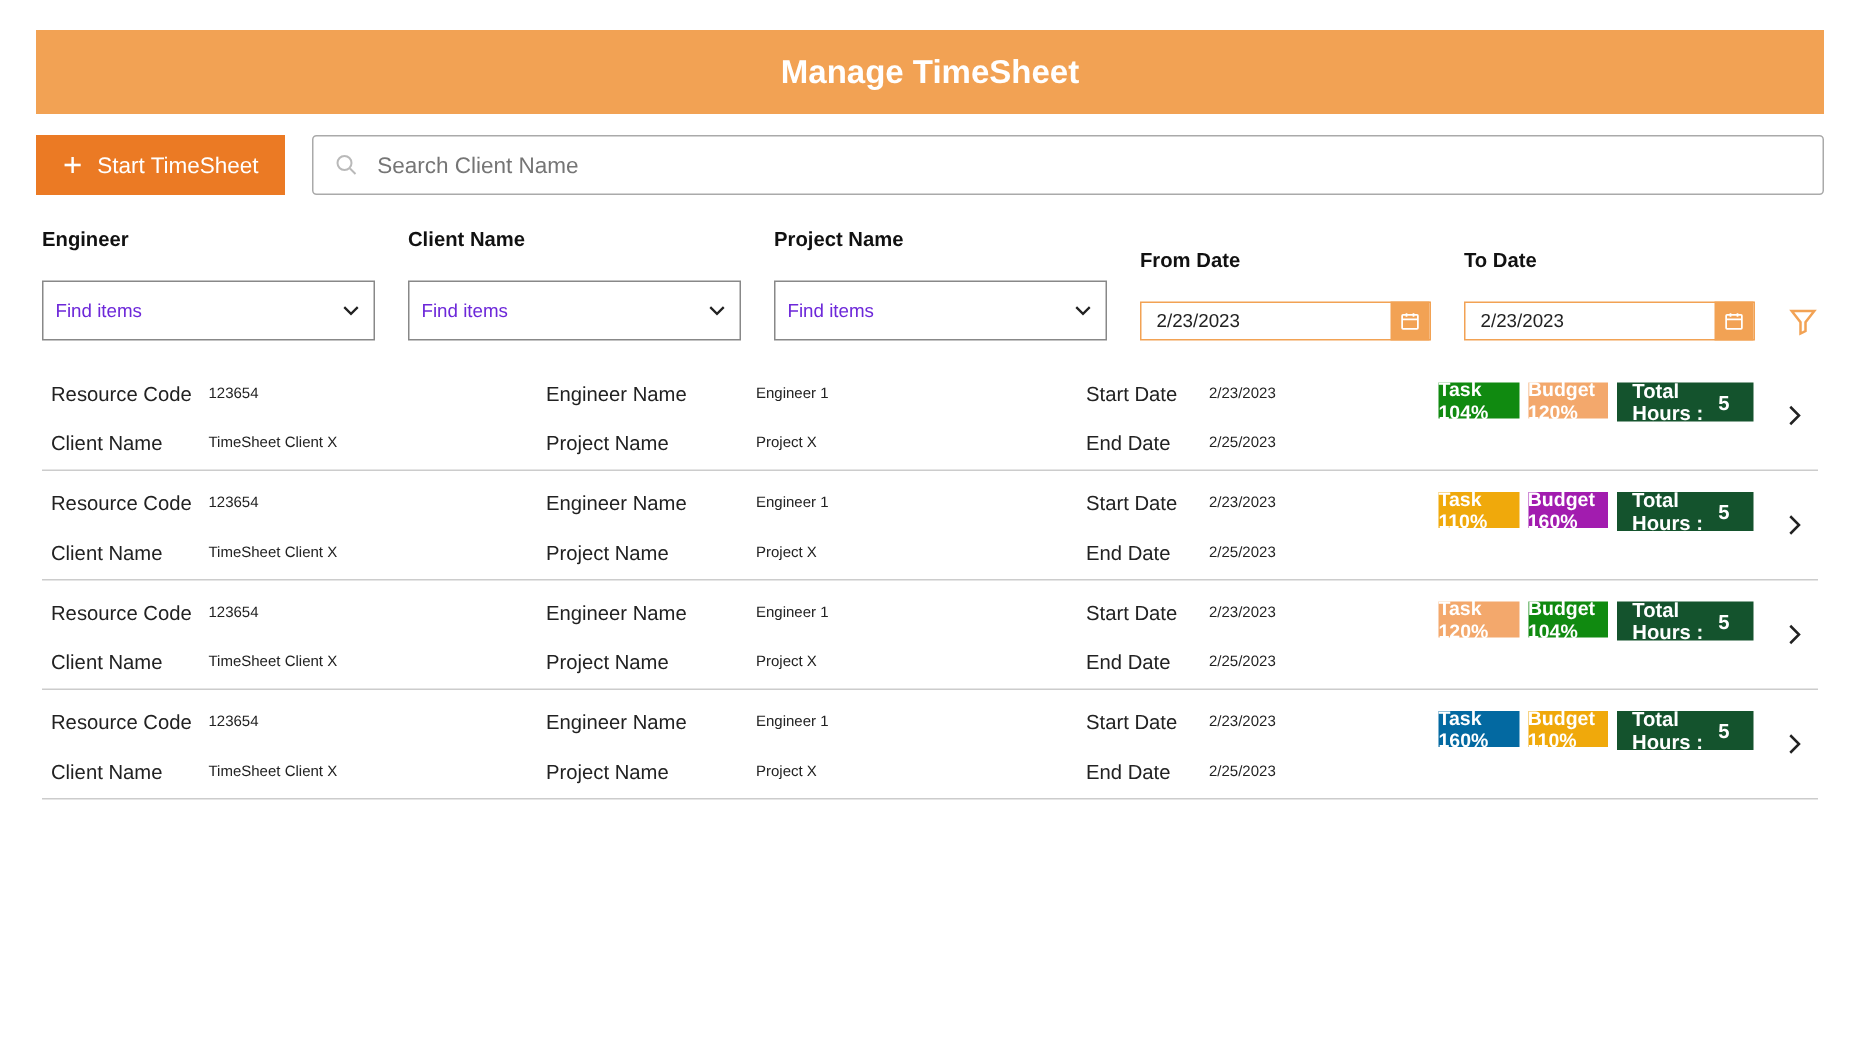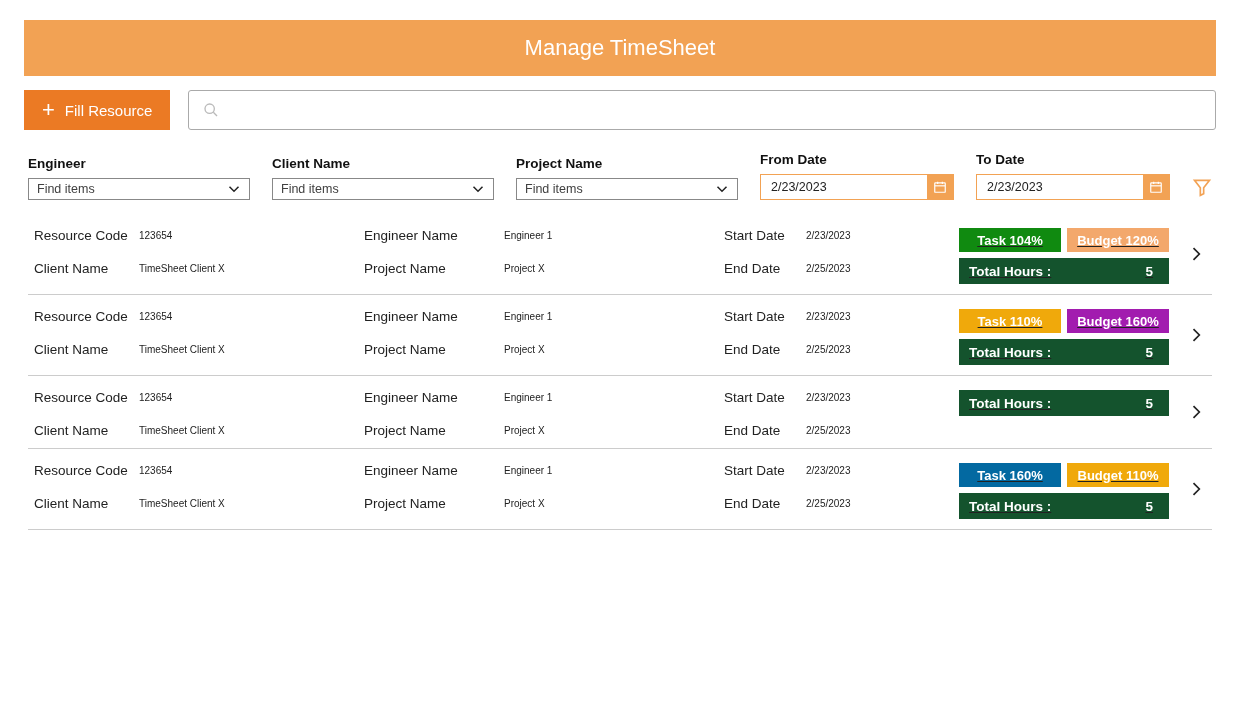--- a/index.html
+++ b/index.html
@@ -13,21 +13,21 @@
     padding: 20px 24px;
   }
   .header-bar {
     background: #f2a254;
     height: 56px;
     display: flex;
     align-items: center;
     justify-content: center;
     color: #ffffff;
     font-size: 22px;
-    font-weight: 400;
+    font-weight: 700;
   }
   .action-row {
     display: flex;
     gap: 18px;
     margin-top: 14px;
     align-items: center;
   }
   .fill-btn {
     background: #eb7a24;
     color: #fff;
@@ -68,31 +68,31 @@
     gap: 22px;
     margin-top: 22px;
     padding: 0 4px;
     align-items: flex-end;
   }
   .filter-col { flex: 1; min-width: 0; }
   .filter-col.date { flex: 0 0 194px; }
   .filter-label {
     font-size: 13.5px;
     font-weight: 600;
-    margin-bottom: 7px;
+    margin-bottom: 20px;
     color: #111;
   }
   .combo {
-    height: 22px;
+    height: 40px;
     border: 1px solid #888;
     display: flex;
     align-items: center;
     padding: 0 6px 0 8px;
     font-size: 12.5px;
-    color: #404040;
+    color: #6d28d9;
     justify-content: space-between;
     cursor: pointer;
   }
   .combo svg { flex-shrink: 0; }
   .date-picker {
     height: 26px;
     border: 1px solid #f2a254;
     display: flex;
     align-items: center;
     font-size: 12.5px;
@@ -144,23 +144,22 @@
     width: 105px;
   }
   .col2 .field-label { width: 140px; }
   .col3 .field-label { width: 82px; }
   .field-value {
     color: #222;
     font-size: 10px;
   }
   .status-stack {
     display: flex;
-    flex-direction: column;
+    flex-direction: row;
     gap: 6px;
-    text-decoration: underline;
   }
   .status-row {
     display: flex;
     gap: 6px;
   }
   .badge {
     flex: 1;
     height: 24px;
     color: #fff;
     font-size: 13px;
@@ -189,27 +188,28 @@
 </head>
 <body>
 
 <div class="header-bar">
   <span>Manage TimeSheet</span>
 </div>
 
 <div class="action-row">
   <button class="fill-btn">
     <span class="plus">+</span>
-    <span>Fill Resource</span>
+    <span>Start TimeSheet</span>
   </button>
   <div class="search-box">
     <svg width="16" height="16" viewBox="0 0 24 24" fill="none" stroke="#666" stroke-width="2">
       <circle cx="10" cy="10" r="7"></circle>
         <line x1="21" y1="21" x2="15.5" y2="15.5"></line>
     </svg>
+    <input type="text" placeholder="Search Client Name" style="">
   </div>
 </div>
 
 <div class="filter-row">
   <div class="filter-col">
     <div class="filter-label">Engineer</div>
     <div class="combo">
       <span>Find items</span>
       <svg width="18" height="18" viewBox="0 0 24 24" fill="none" stroke="#222" stroke-width="2">
           <polyline points="6 9 12 15 18 9"></polyline>
@@ -398,20 +398,24 @@
         <span class="field-label">Start Date</span>
         <span class="field-value">2/23/2023</span>
       </div>
       <div class="field-line">
         <span class="field-label">End Date</span>
         <span class="field-value">2/25/2023</span>
       </div>
     </div>
     <div class="col4">
       <div class="status-stack">
+        <div class="status-row">
+          <div class="badge" style="background:#f3a86c">Task 120%</div>
+          <div class="badge" style="background:#108a10">Budget 104%</div>
+        </div>
         <div class="total-row">
           <span class="th-label">Total Hours :</span>
           <span class="th-val">5</span>
         </div>
       </div>
     </div>
     <div class="col5">
       <span class="chevron">
         <svg width="20" height="20" viewBox="0 0 24 24" fill="none" stroke="#222" stroke-width="2">
             <polyline points="9 5 16 12 9 19"></polyline>

